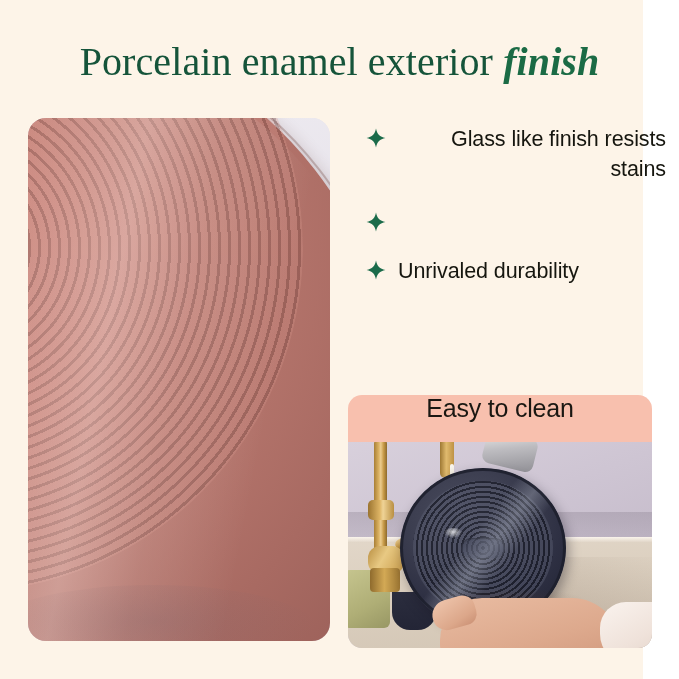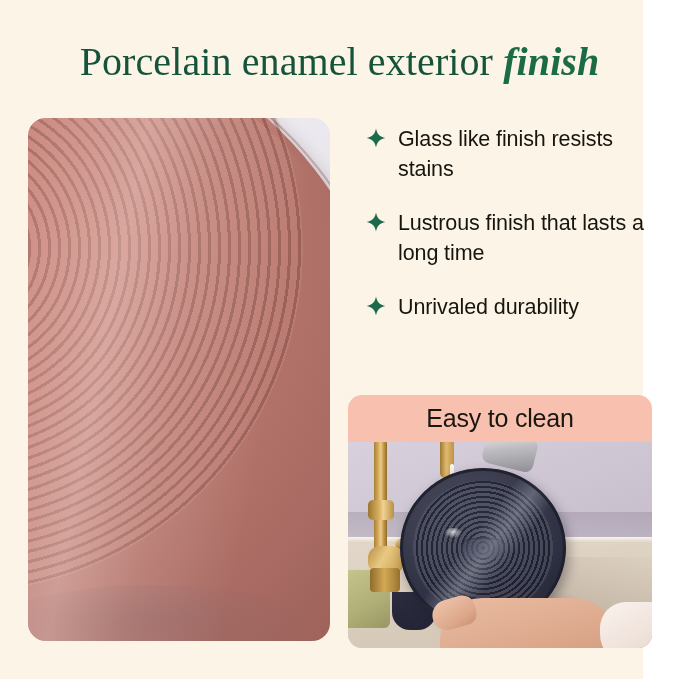--- a/index.html
+++ b/index.html
@@ -129,20 +129,21 @@
     background: radial-gradient(ellipse at 50% 40%, rgba(120,100,110,0.24) 0%, rgba(120,100,110,0.0) 70%);
     pointer-events: none;
   }
 
   
   #feature-list {
     position: absolute;
     left: 366px;
     top: 124px;
     width: 300px;
+    text-align: right;
   }
   .feature-item {
     display: flex;
     align-items: flex-start;
     margin-bottom: 24px;
   }
   .feature-item:last-child { margin-bottom: 15px; }
   .sparkle-icon {
     flex: 0 0 auto;
     width: 20px;
@@ -169,21 +170,21 @@
     overflow: hidden;
   }
   #clean-banner {
     position: absolute;
     left: 0;
     top: 0;
     width: 100%;
     height: 47px;
     background: #F8C0AE;
     display: flex;
-    align-items: center;
+    align-items: flex-start;
     justify-content: center;
     z-index: 6;
   }
   #clean-banner-label {
     font-size: 25px;
     line-height: 27px;
     color: #1A1712;
     letter-spacing: -0.2px;
   }
   
@@ -394,21 +395,20 @@
       </span>
       <span class="feature-text">Glass like finish resists stains</span>
     </div>
 
     <div class="feature-item">
       <span class="sparkle-icon">
         <svg width="20" height="20" viewBox="0 0 20 20" aria-hidden="true">
           <path d="M10 0.6 C11.1 6.2 13.8 8.9 19.4 10 C13.8 11.1 11.1 13.8 10 19.4 C8.9 13.8 6.2 11.1 0.6 10 C6.2 8.9 8.9 6.2 10 0.6 Z" fill="#1B6B4A"></path>
         </svg>
       </span>
-      <span class="feature-text">Lustrous finish that lasts a long time</span>
     </div>
 
     <div class="feature-item">
       <span class="sparkle-icon">
         <svg width="20" height="20" viewBox="0 0 20 20" aria-hidden="true">
           <path d="M10 0.6 C11.1 6.2 13.8 8.9 19.4 10 C13.8 11.1 11.1 13.8 10 19.4 C8.9 13.8 6.2 11.1 0.6 10 C6.2 8.9 8.9 6.2 10 0.6 Z" fill="#1B6B4A"></path>
         </svg>
       </span>
       <span class="feature-text">Unrivaled durability</span>
     </div>

